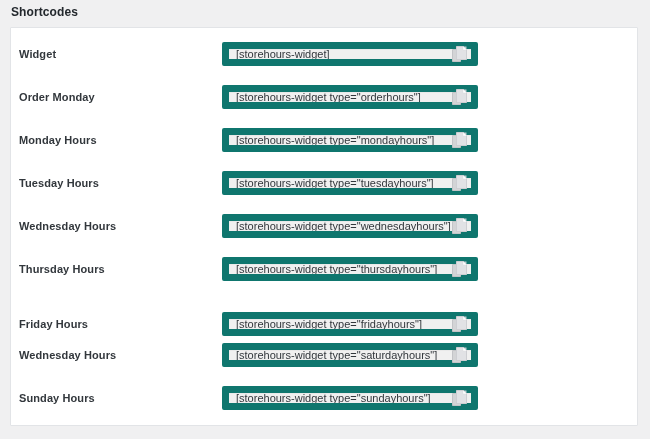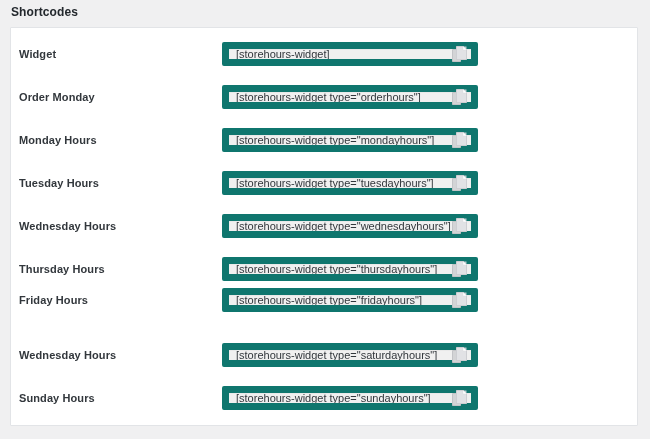--- a/index.html
+++ b/index.html
@@ -190,21 +190,21 @@
           <path d="M0.5 3.5 H8.5 V15.5 H0.5 Z" fill="#d3d4d6" stroke="#c3c4c7" stroke-width="1"></path>
           <path d="M4.5 0.5 H11.2 L14.5 3.8 V13.5 H4.5 Z" fill="#ffffff" stroke="#c3c4c7" stroke-width="1"></path>
           <path d="M11.2 0.5 V3.8 H14.5" fill="none" stroke="#c3c4c7" stroke-width="1"></path>
           <rect x="4.5" y="0.5" width="10" height="13" fill="#dcdde0" opacity="0.85"></rect>
           <path d="M11.2 0.5 L14.5 3.8 H11.2 Z" fill="#ffffff"></path>
         </svg>
       </span>
     </button>
   </div>
 
-  <div class="shortcode-row" style="top: 260px;">
+  <div class="shortcode-row" style="top: 284px;">
     <span class="row-label">Friday Hours</span>
     <input class="shortcode-input" type="text" readonly="" value="[storehours-widget type=&quot;fridayhours&quot;]" style="">
     <button class="copy-button" title="Copy">
       <span>
         <svg width="16" height="17" viewBox="0 0 16 17" xmlns="http://www.w3.org/2000/svg">
           <path d="M0.5 3.5 H8.5 V15.5 H0.5 Z" fill="#d3d4d6" stroke="#c3c4c7" stroke-width="1"></path>
           <path d="M4.5 0.5 H11.2 L14.5 3.8 V13.5 H4.5 Z" fill="#ffffff" stroke="#c3c4c7" stroke-width="1"></path>
           <path d="M11.2 0.5 V3.8 H14.5" fill="none" stroke="#c3c4c7" stroke-width="1"></path>
           <rect x="4.5" y="0.5" width="10" height="13" fill="#dcdde0" opacity="0.85"></rect>
           <path d="M11.2 0.5 L14.5 3.8 H11.2 Z" fill="#ffffff"></path>

